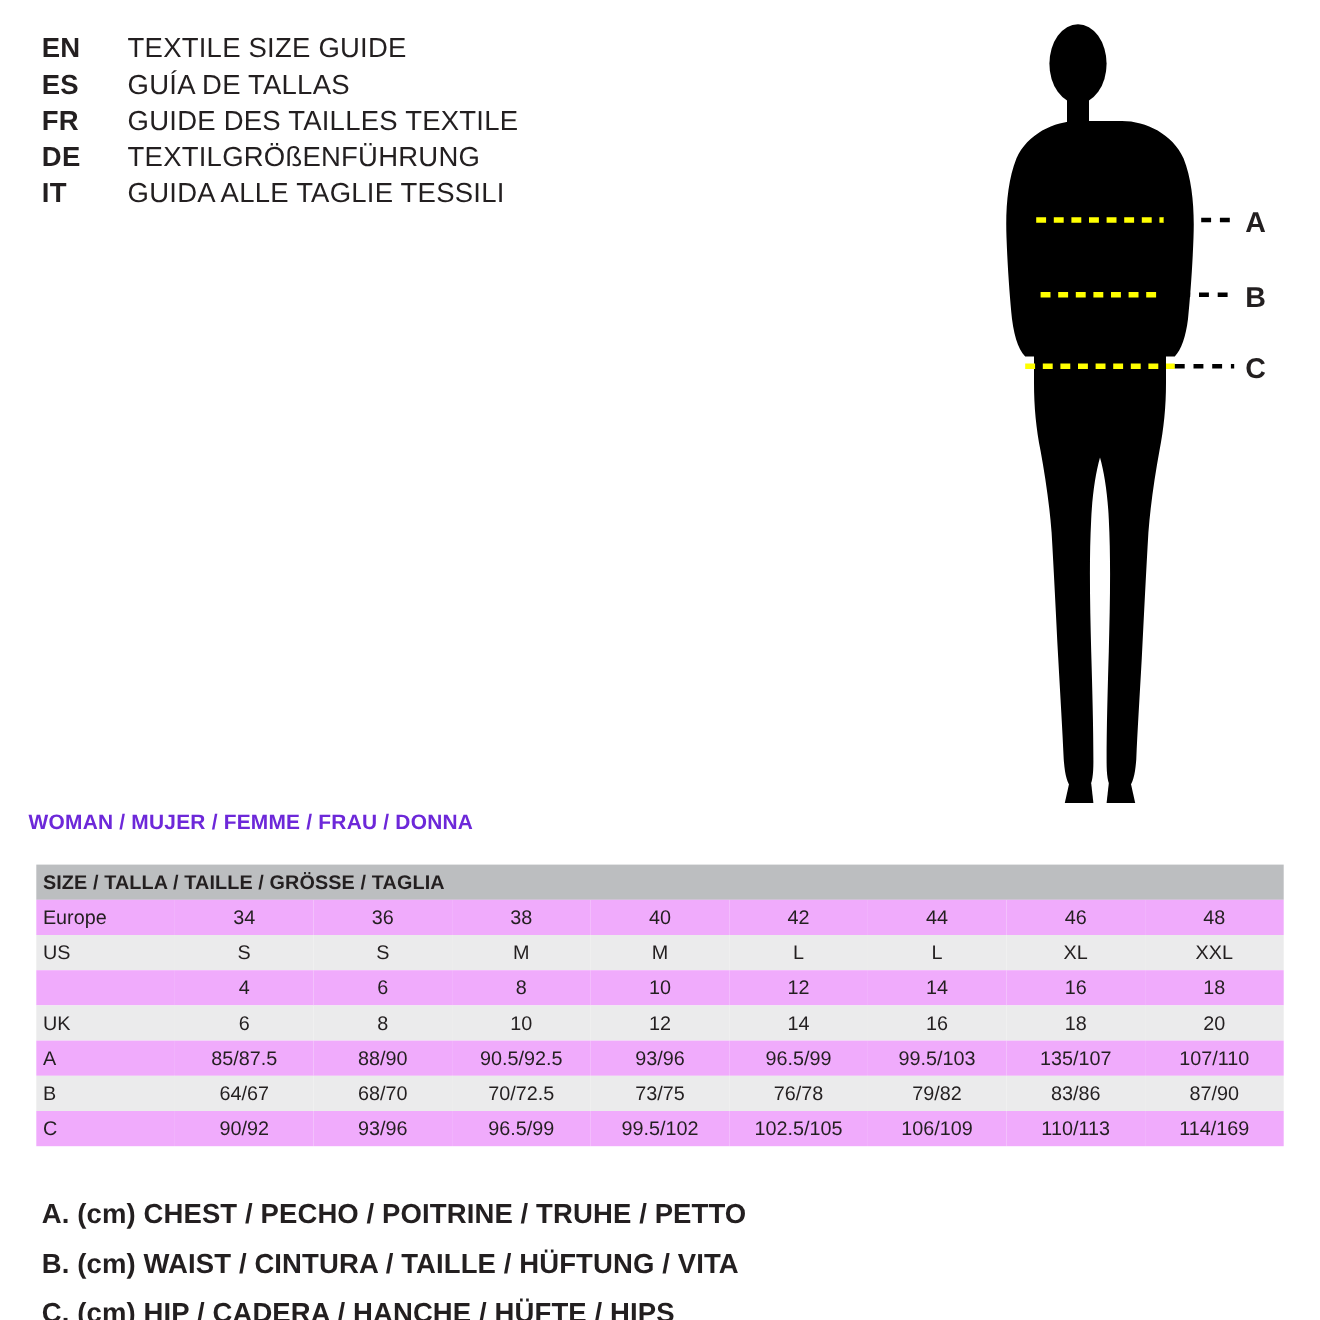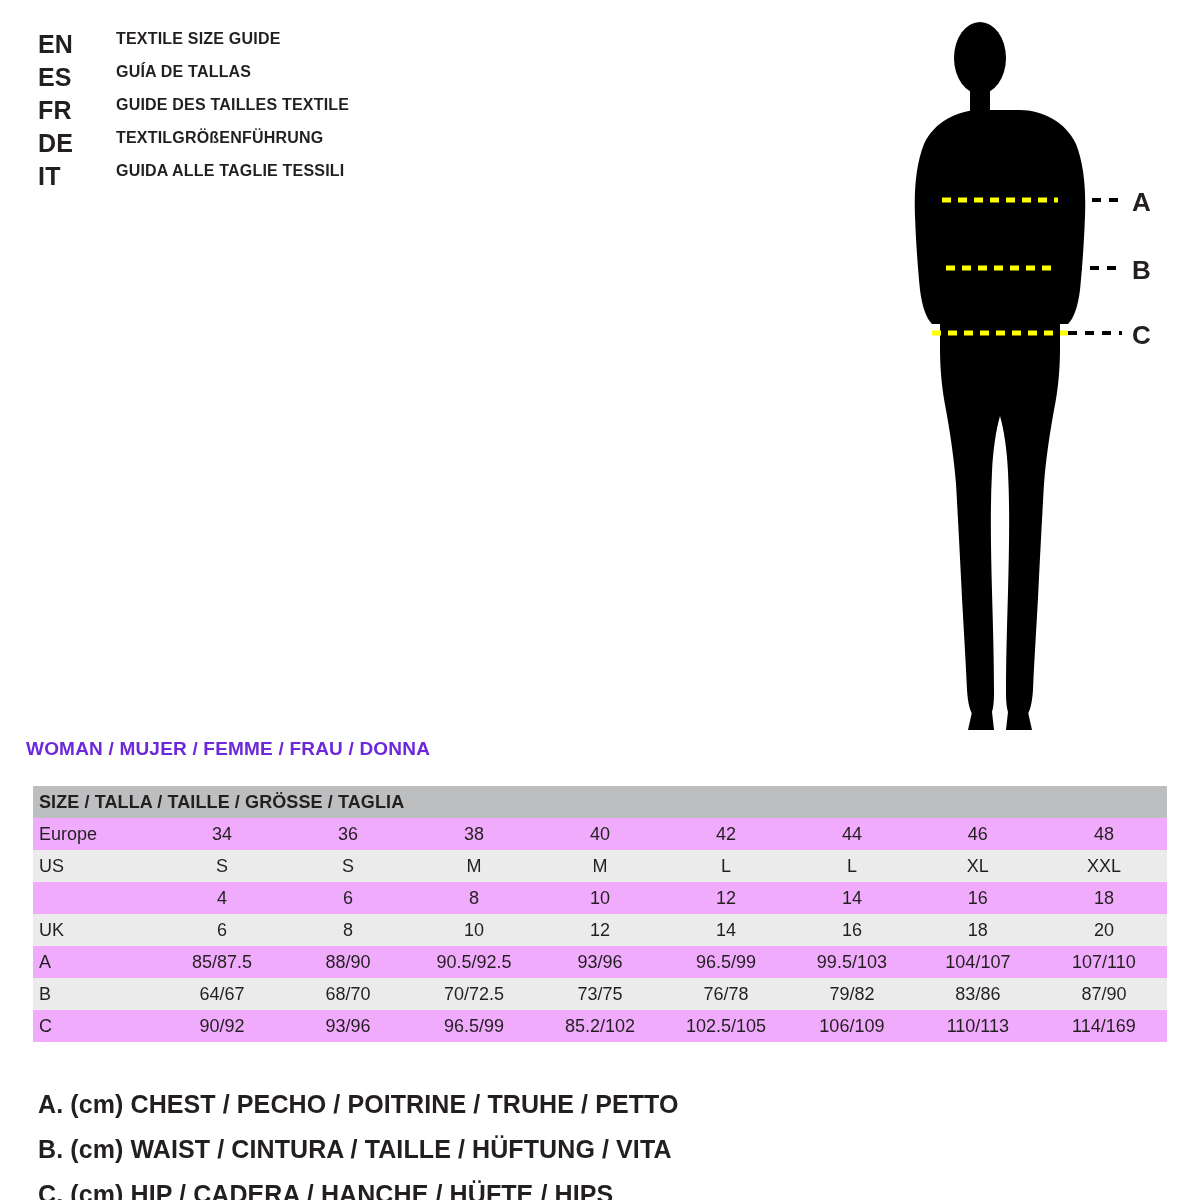--- a/index.html
+++ b/index.html
@@ -33,22 +33,22 @@
   }
   .title-lang {
     width: 78px;
     flex: 0 0 78px;
     font-size: 25px;
     font-weight: bold;
     letter-spacing: 0.2px;
     color: #231f20;
   }
   .title-text {
-    font-size: 16px;
-    font-weight: bold;
+    font-size: 25px;
+    font-weight: normal;
     letter-spacing: 0.2px;
     color: #231f20;
     white-space: nowrap;
   }
 
   
   .figure {
     position: absolute;
     left: 860px;
     top: 18px;
@@ -280,42 +280,42 @@
         </tr>
 
         <tr class="row-plain">
           <td class="label-cell">A</td>
           <td class="val-cell">85/87.5</td>
           <td class="val-cell">88/90</td>
           <td class="val-cell">90.5/92.5</td>
           <td class="val-cell">93/96</td>
           <td class="val-cell">96.5/99</td>
           <td class="val-cell">99.5/103</td>
-          <td class="val-cell">104/107</td>
+          <td class="val-cell">135/107</td>
           <td class="val-cell">107/110</td>
         </tr>
 
         <tr class="row-alt">
           <td class="label-cell">B</td>
           <td class="val-cell">64/67</td>
           <td class="val-cell">68/70</td>
           <td class="val-cell">70/72.5</td>
           <td class="val-cell">73/75</td>
           <td class="val-cell">76/78</td>
           <td class="val-cell">79/82</td>
           <td class="val-cell">83/86</td>
           <td class="val-cell">87/90</td>
         </tr>
 
         <tr class="row-plain">
           <td class="label-cell">C</td>
           <td class="val-cell">90/92</td>
           <td class="val-cell">93/96</td>
           <td class="val-cell">96.5/99</td>
-          <td class="val-cell">85.2/102</td>
+          <td class="val-cell">99.5/102</td>
           <td class="val-cell">102.5/105</td>
           <td class="val-cell">106/109</td>
           <td class="val-cell">110/113</td>
           <td class="val-cell">114/169</td>
         </tr>
       </tbody>
     </table>
   </div>
 
   <div class="legend">

